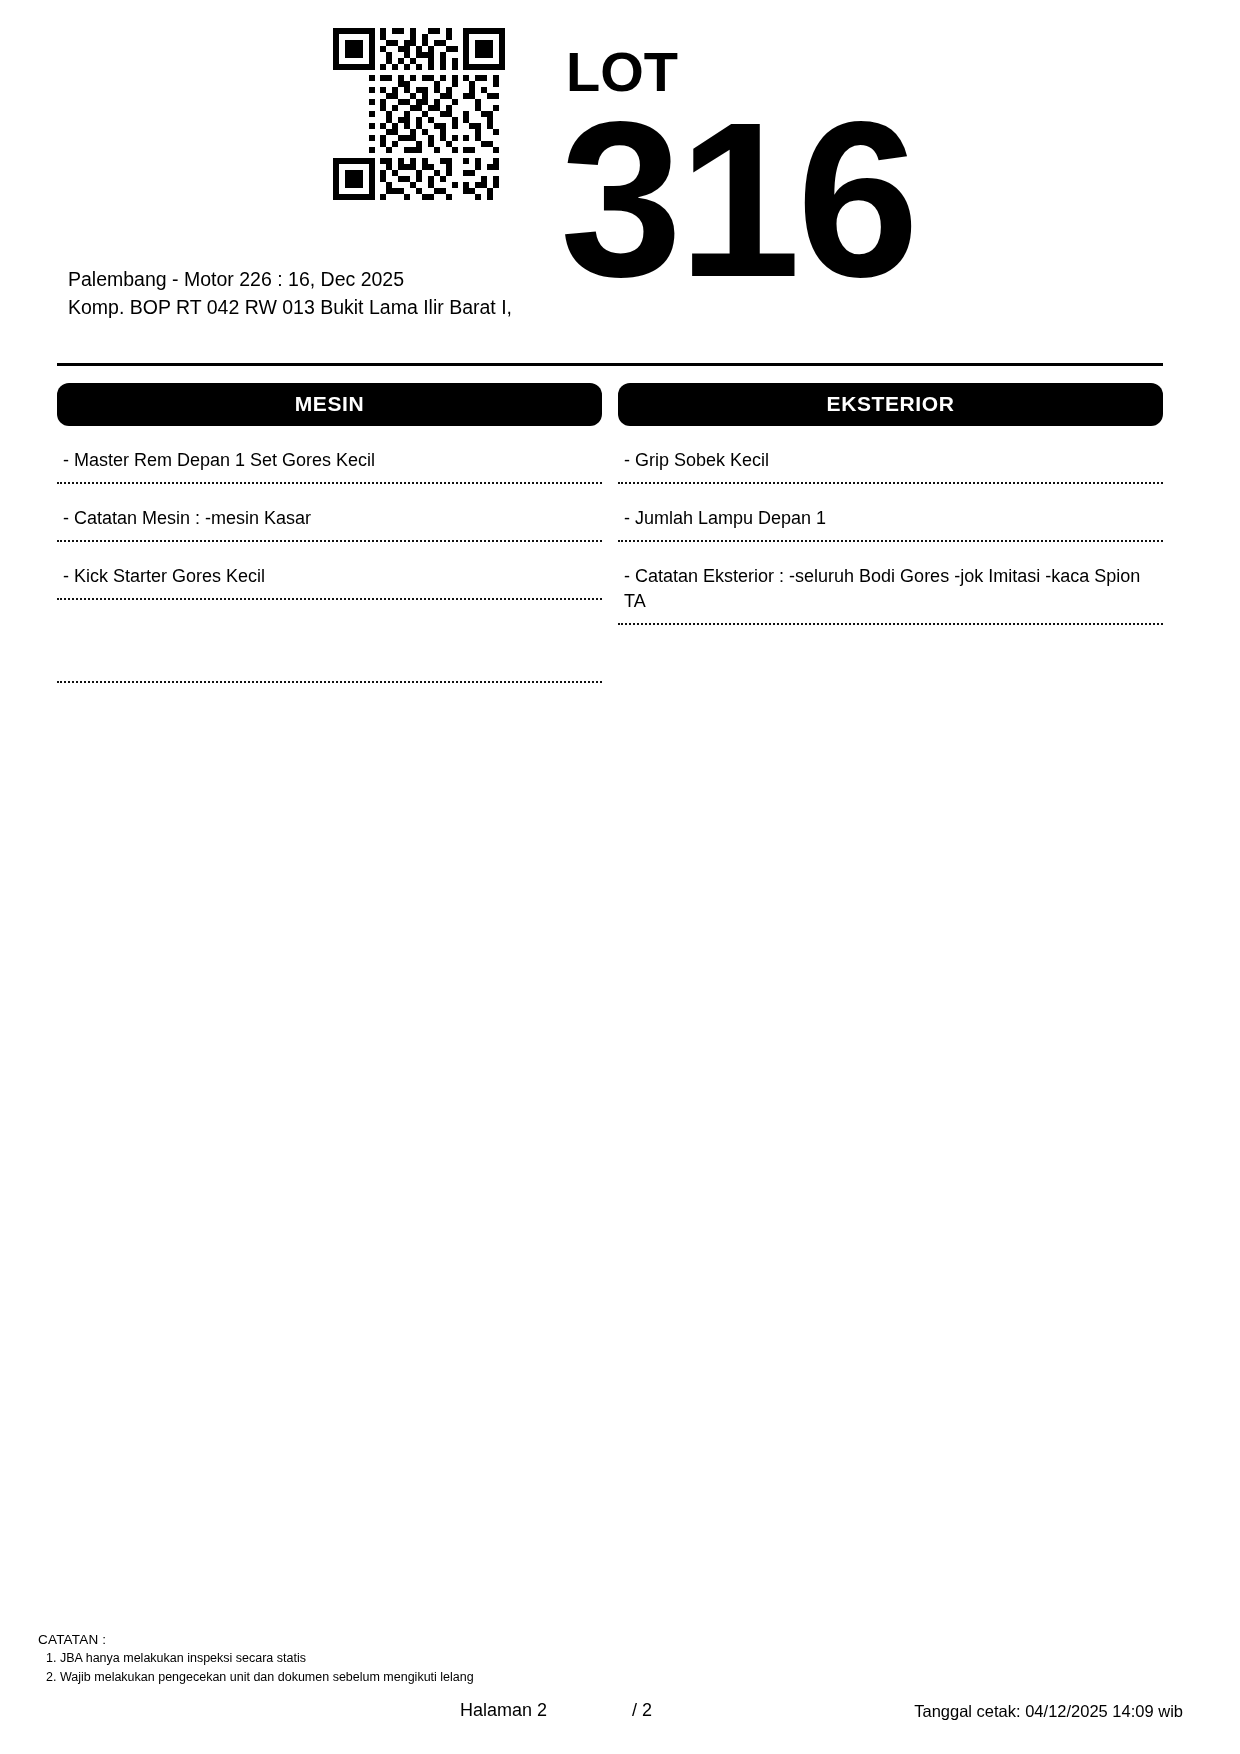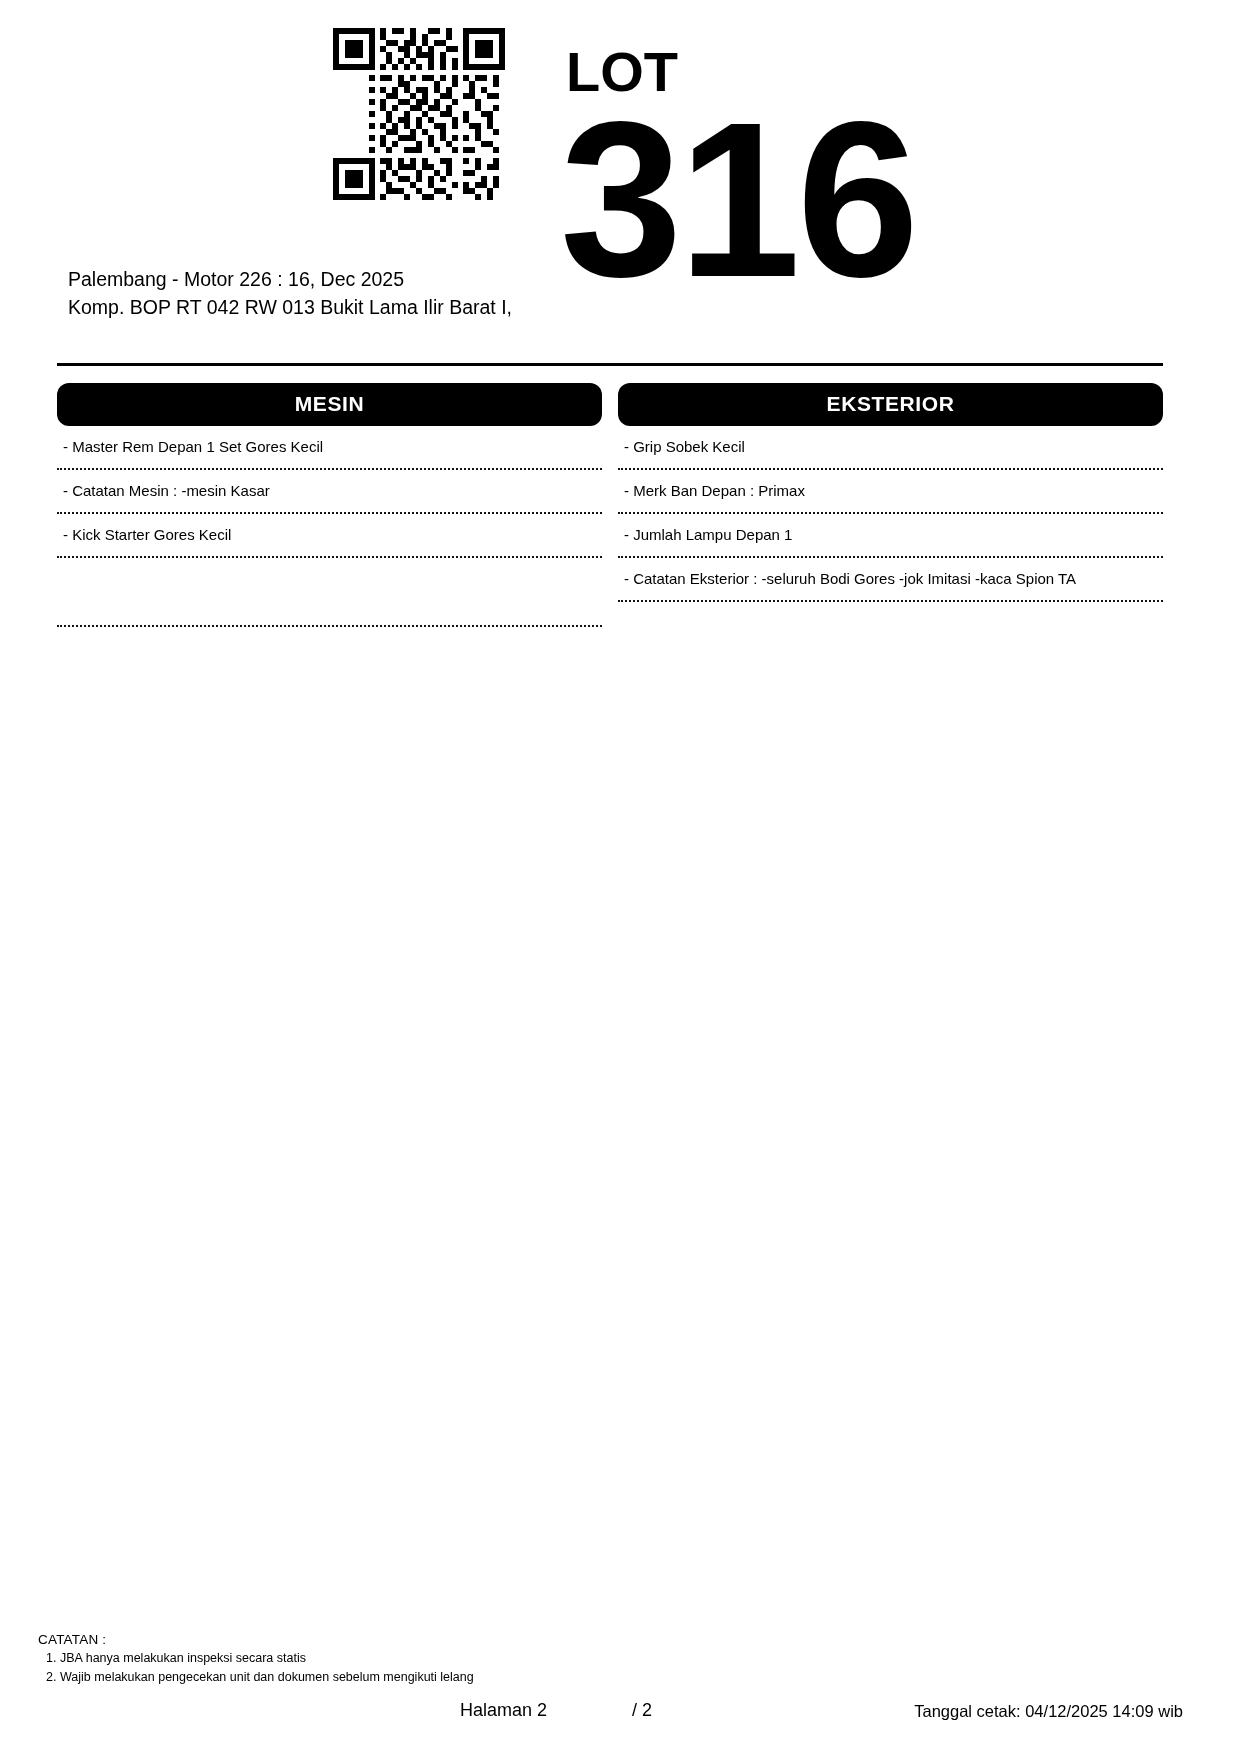--- a/index.html
+++ b/index.html
@@ -100,23 +100,23 @@
     background: #000;
     color: #fff;
     text-align: center;
     font-weight: bold;
     font-size: 21px;
     letter-spacing: 0.6px;
     padding: 9px 0 10px 0;
     border-radius: 12px;
   }
   .row {
-    font-size: 15px;
+    font-size: 18px;
     line-height: 25px;
-    padding: 8px 4px 9px 6px;
+    padding: 22px 4px 9px 6px;
     border-bottom: 2px dotted #111;
     min-height: 25px;
     box-sizing: border-box;
   }
   .row.blank {
     color: transparent;
   }
   .row.two-line {
     padding-bottom: 9px;
   }
@@ -367,21 +367,20 @@
         <div class="col-head">MESIN</div>
         <div class="row">- Master Rem Depan 1 Set Gores Kecil</div>
         <div class="row">- Catatan Mesin :  -mesin Kasar</div>
         <div class="row">- Kick Starter Gores Kecil</div>
         <div class="row blank two-line">&nbsp;<br>&nbsp;</div>
       </div>
 
       <div class="col">
         <div class="col-head">EKSTERIOR</div>
         <div class="row">- Grip Sobek Kecil</div>
-        <div class="row">- Merk Ban Depan : Primax</div>
         <div class="row">- Jumlah Lampu Depan 1</div>
         <div class="row two-line">- Catatan Eksterior :  -seluruh Bodi Gores -jok Imitasi -kaca Spion TA</div>
       </div>
 
     </div>
   </div>
 
   <div class="footer-notes">
     <div class="cat-title">CATATAN :</div>
     <ol>

